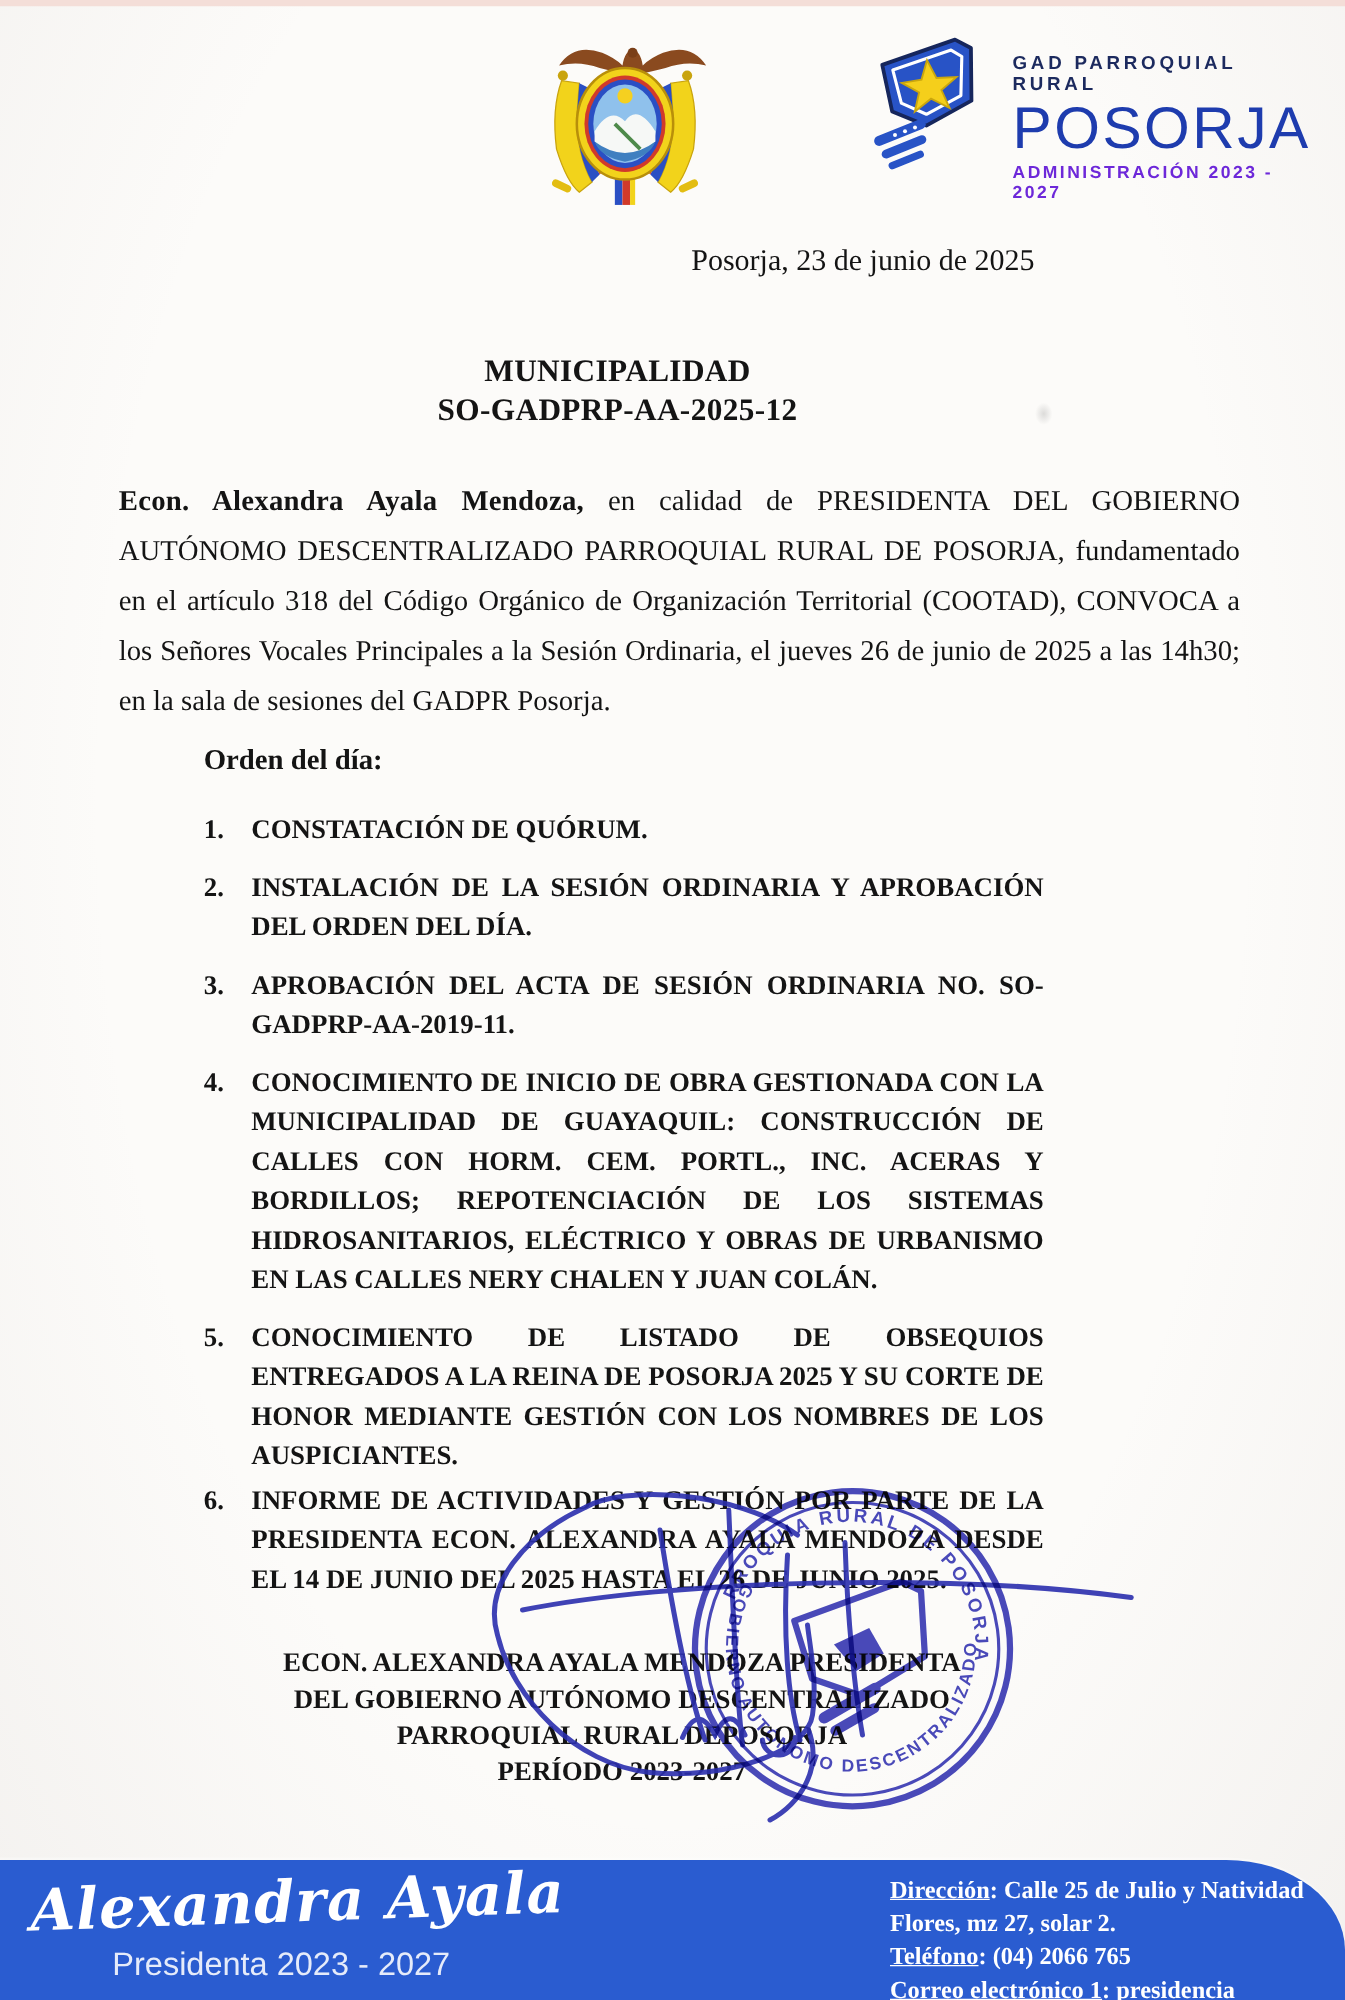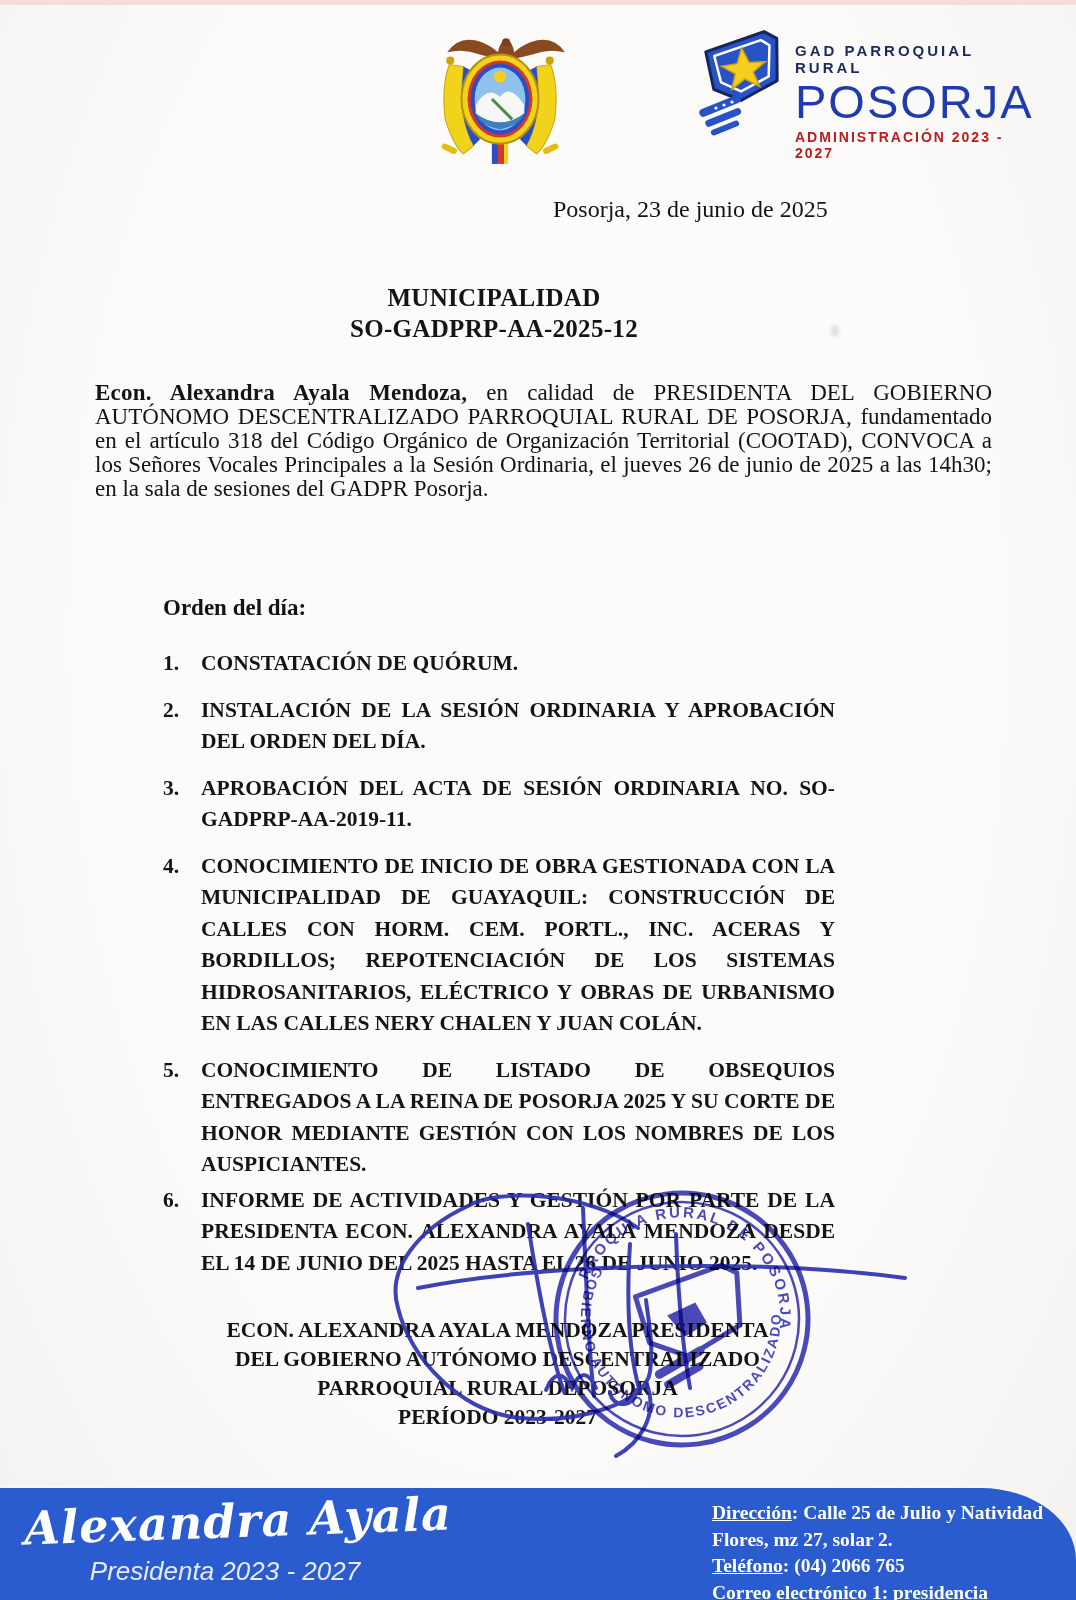--- a/index.html
+++ b/index.html
@@ -10,35 +10,35 @@
   }
   .page::before{
     content:""; position:absolute; inset:0; pointer-events:none;
     background:
       radial-gradient(ellipse at 50% 40%, rgba(255,255,255,0) 60%, rgba(180,170,165,.12) 100%);
   }
   .top-strip{position:absolute;left:0;top:0;width:100%;height:5px;background:#f4ded8;}
 
   
   .coat{position:absolute;left:418px;top:26px;width:164px;height:142px;}
-  .logo{position:absolute;left:693px;top:30px;width:336px;height:118px;display:flex;}
+  .logo{position:absolute;left:693px;top:30px;width:336px;height:118px;display:flex;gap:15px;}
   .logo-shield{width:102px;height:116px;flex:0 0 auto;margin-top:-4px;}
   .logo-text{display:flex;flex-direction:column;justify-content:flex-start;padding-top:12px;
     font-family:"Liberation Sans", sans-serif;}
   .logo-line1{font-size:15px;font-weight:bold;letter-spacing:3px;color:#1c2a5e;}
   .logo-name{font-size:47px;font-weight:normal;letter-spacing:2px;color:#1e3cae;line-height:1.0;margin-top:2px;}
-  .logo-line3{font-size:14px;font-weight:bold;letter-spacing:2px;color:#b91c1c;margin-top:4px;}
+  .logo-line3{font-size:14px;font-weight:bold;letter-spacing:2px;color:#6d28d9;margin-top:4px;}
 
   .date-line{position:absolute;left:553px;top:196px;font-size:24px;}
 
   .title-block{position:absolute;left:0;top:282px;width:988px;text-align:center;
     font-weight:bold;font-size:25px;line-height:31px;letter-spacing:.3px;}
 
   .intro{position:absolute;left:95px;top:358px;width:897px;
-    font-size:23px;line-height:24px;text-align:justify;}
+    font-size:23px;line-height:40px;text-align:justify;}
   .intro b{letter-spacing:.2px;}
 
   .agenda-heading{position:absolute;left:163px;top:595px;font-weight:bold;font-size:23px;}
 
   .agenda{position:absolute;left:163px;top:648px;width:672px;margin:0;padding:0;list-style:none;
     counter-reset:agenda;}
   .agenda li{position:relative;padding-left:38px;margin-bottom:15px;
     font-weight:bold;font-size:21.5px;line-height:31.5px;text-align:justify;}
   .agenda li::before{counter-increment:agenda;content:counter(agenda) ".";
     position:absolute;left:0;top:0;font-weight:bold;}
@@ -55,21 +55,21 @@
     mix-blend-mode:multiply;opacity:.92;}
 
   
   .footer{position:absolute;left:0;bottom:0;width:1076px;height:112px;
     background:#2a5cd0;border-top-right-radius:95px 72px;
     box-shadow:0 -2px 0 rgba(255,255,255,.35);}
   .script-name{position:absolute;left:18px;top:6px;width:440px;text-align:center;
     font-family:"DejaVu Serif", serif;font-style:italic;font-weight:bold;
     font-size:46px;color:#ffffff;transform:rotate(-2deg);letter-spacing:1px;}
   .script-sub{position:absolute;left:40px;top:68px;width:370px;text-align:center;
-    font-family:"Liberation Sans", sans-serif;font-style:italic;
+    font-family:"Liberation Sans", sans-serif;
     font-size:26px;color:rgba(255,255,255,.88);}
   .contact{position:absolute;left:712px;top:12px;width:352px;
     font-size:19.5px;font-weight:bold;color:#ffffff;line-height:26.5px;}
   .contact .lbl{text-decoration:underline;}
 </style>
 </head>
 <body>
 
 <div class="page">
   <div class="top-strip"></div>

